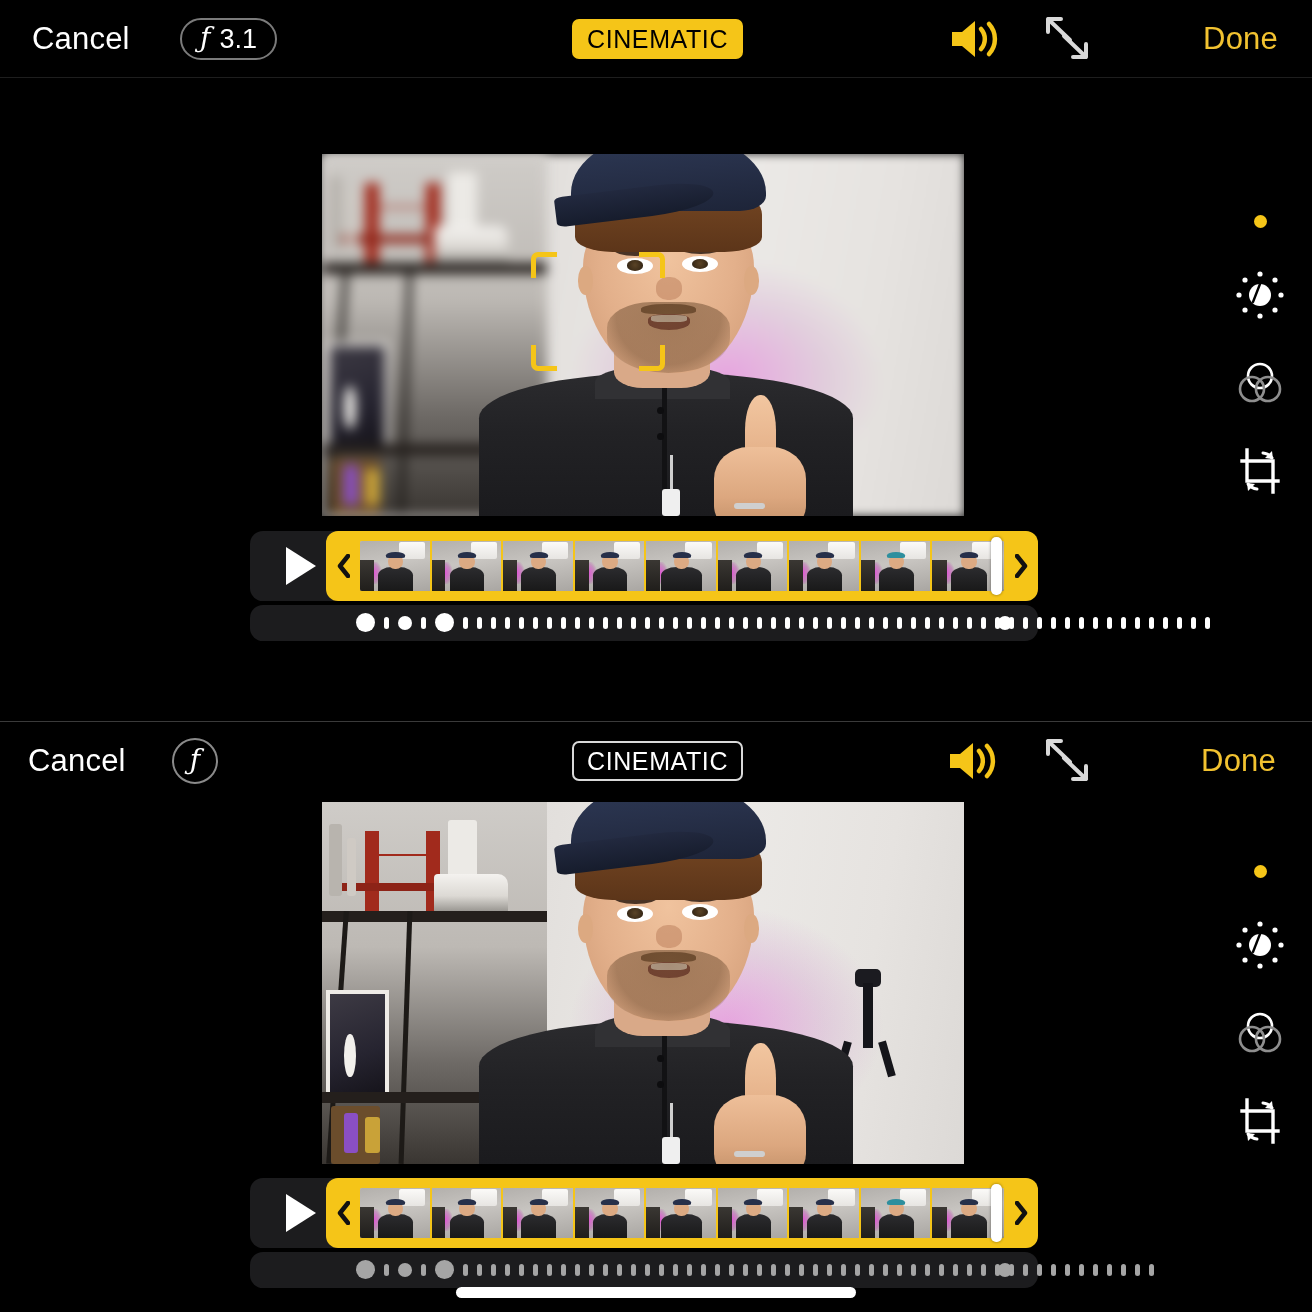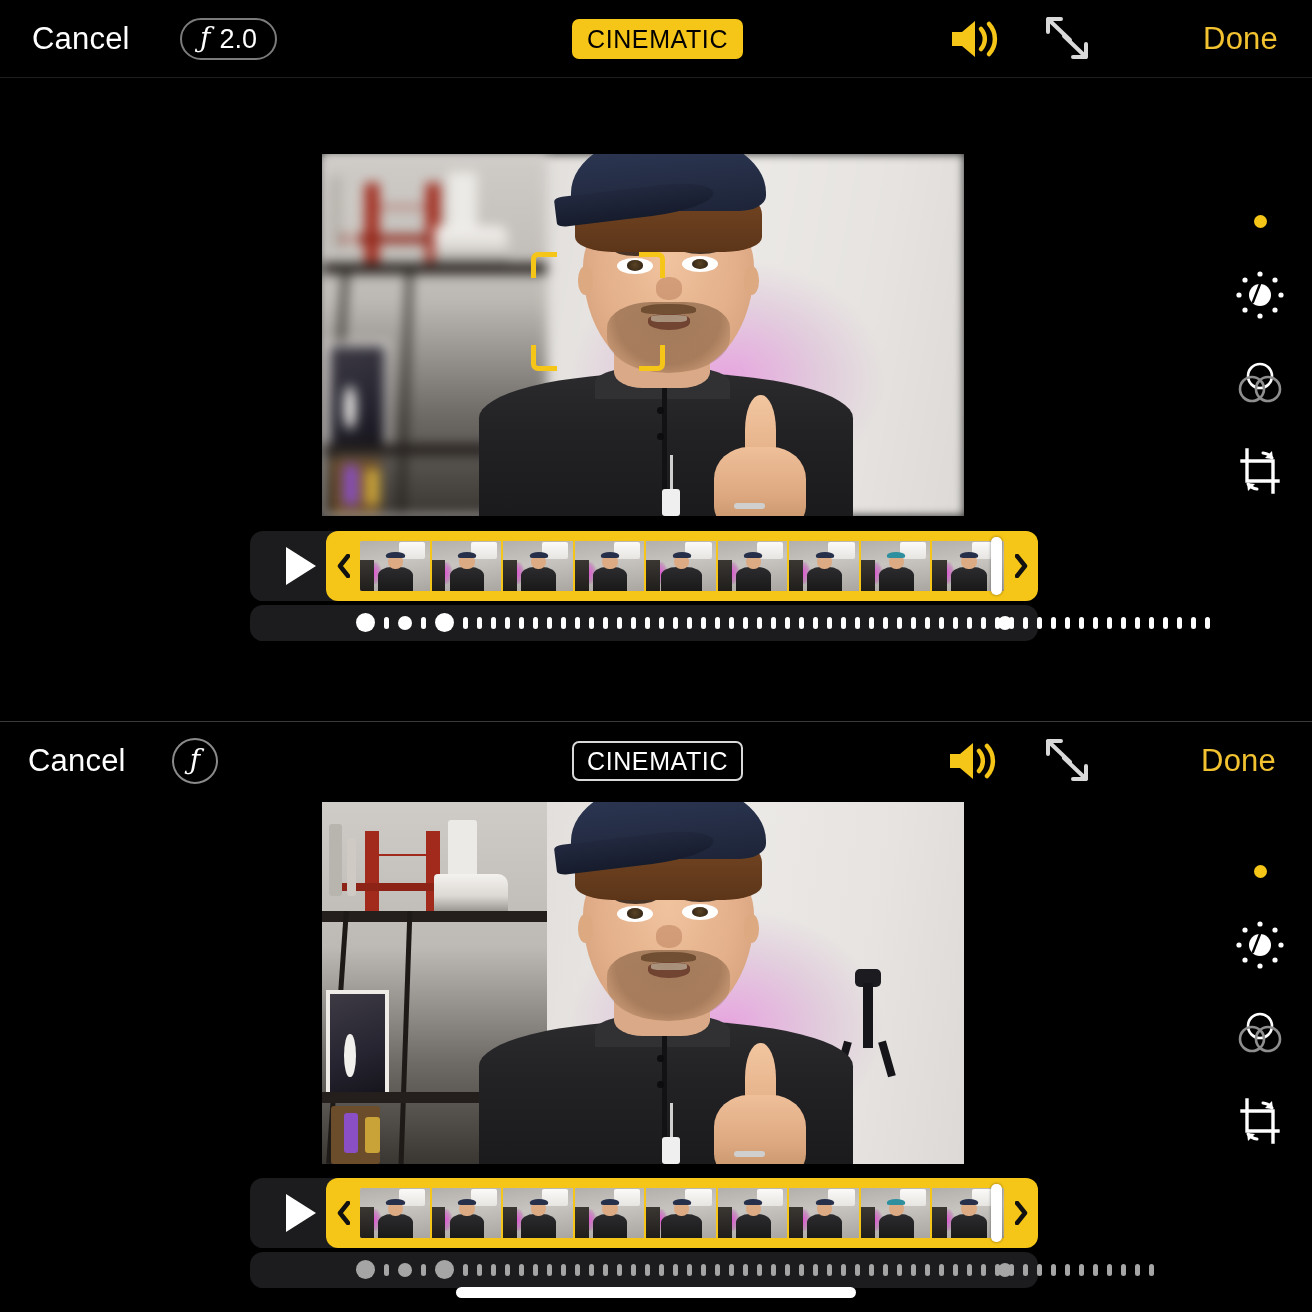--- a/index.html
+++ b/index.html
@@ -328,21 +328,21 @@
 
   <div class="panel" id="panel-top">
 
     <div class="toolbar variant-a">
       <div class="toolbar-rule"></div>
 
       <div class="tb-cancel" style="left:32px;">Cancel</div>
 
       <div class="aperture-pill" style="left:180px;">
         <span class="f-glyph">ƒ</span>
-        <span>2.0</span>
+        <span>3.1</span>
       </div>
 
       <div class="mode-chip on" style="left:572px;">CINEMATIC</div>
 
       <div class="speaker-btn" style="left:948px; top:16px;">
         <svg width="56" height="46" viewBox="0 0 56 46">
           <path d="M4 16 h10 L27 5 v36 L14 30 H4 Z" fill="#f5c518"></path>
           <path d="M33 13 a15 15 0 0 1 0 20" stroke="#f5c518" stroke-width="4.5" fill="none" stroke-linecap="round"></path>
           <path d="M41 8 a22 22 0 0 1 0 30" stroke="#f5c518" stroke-width="4.5" fill="none" stroke-linecap="round"></path>
         </svg>

